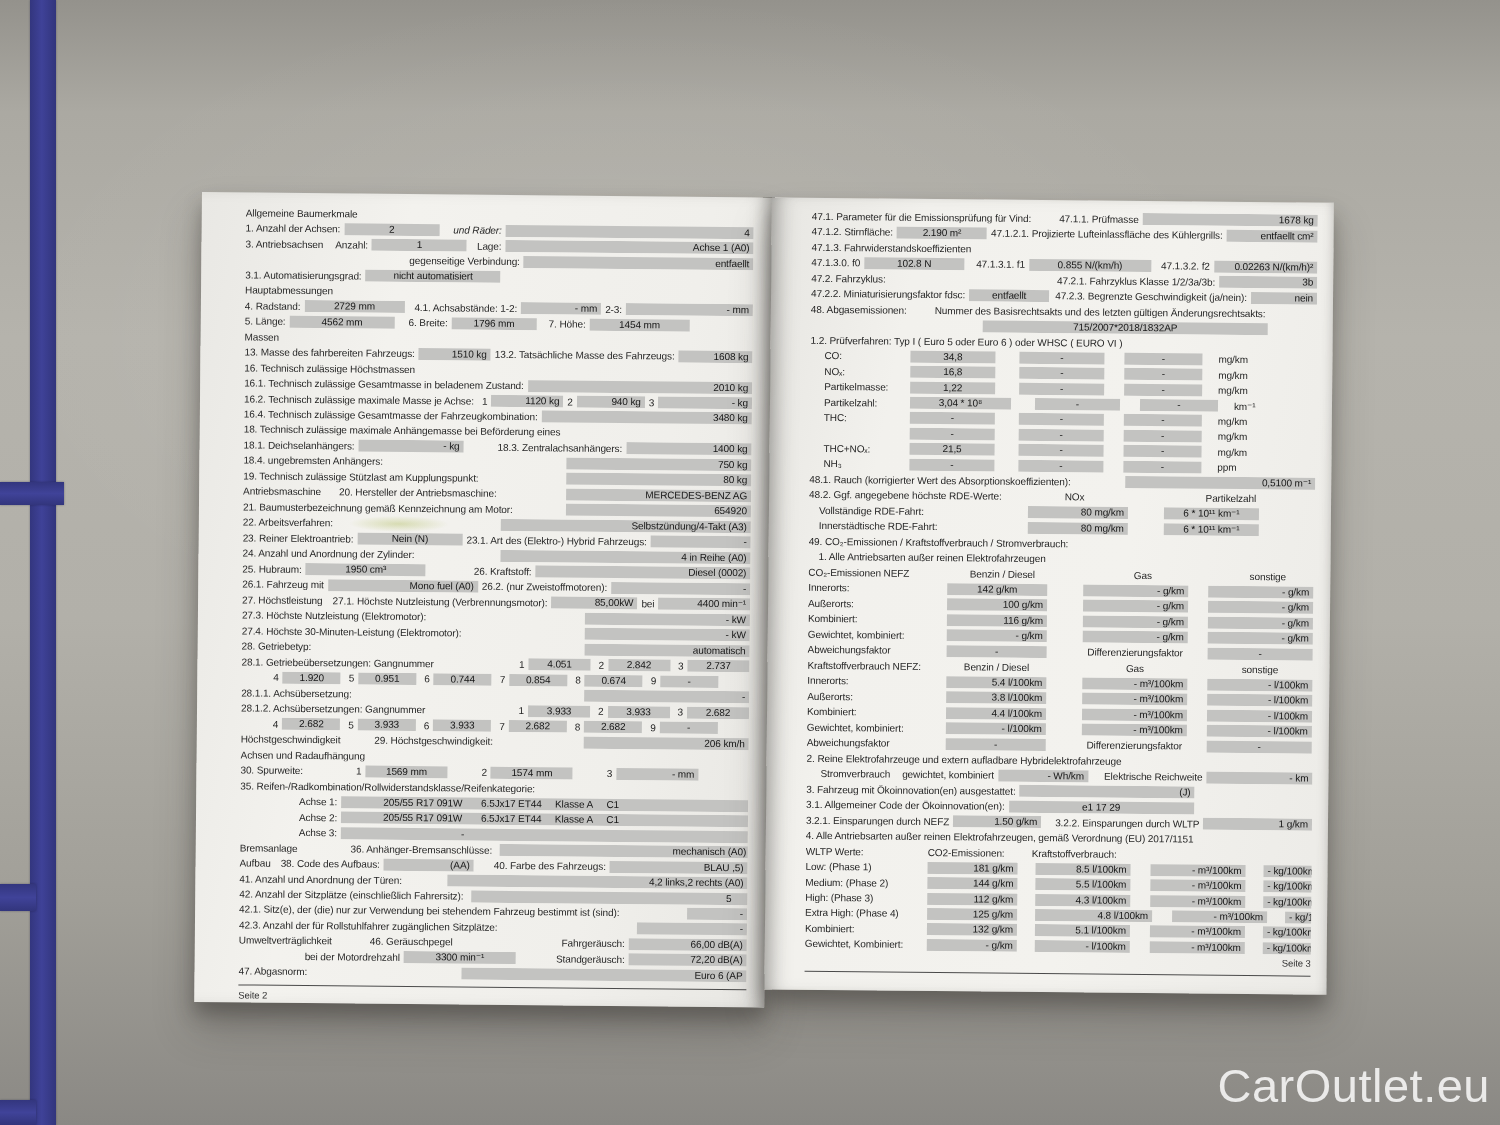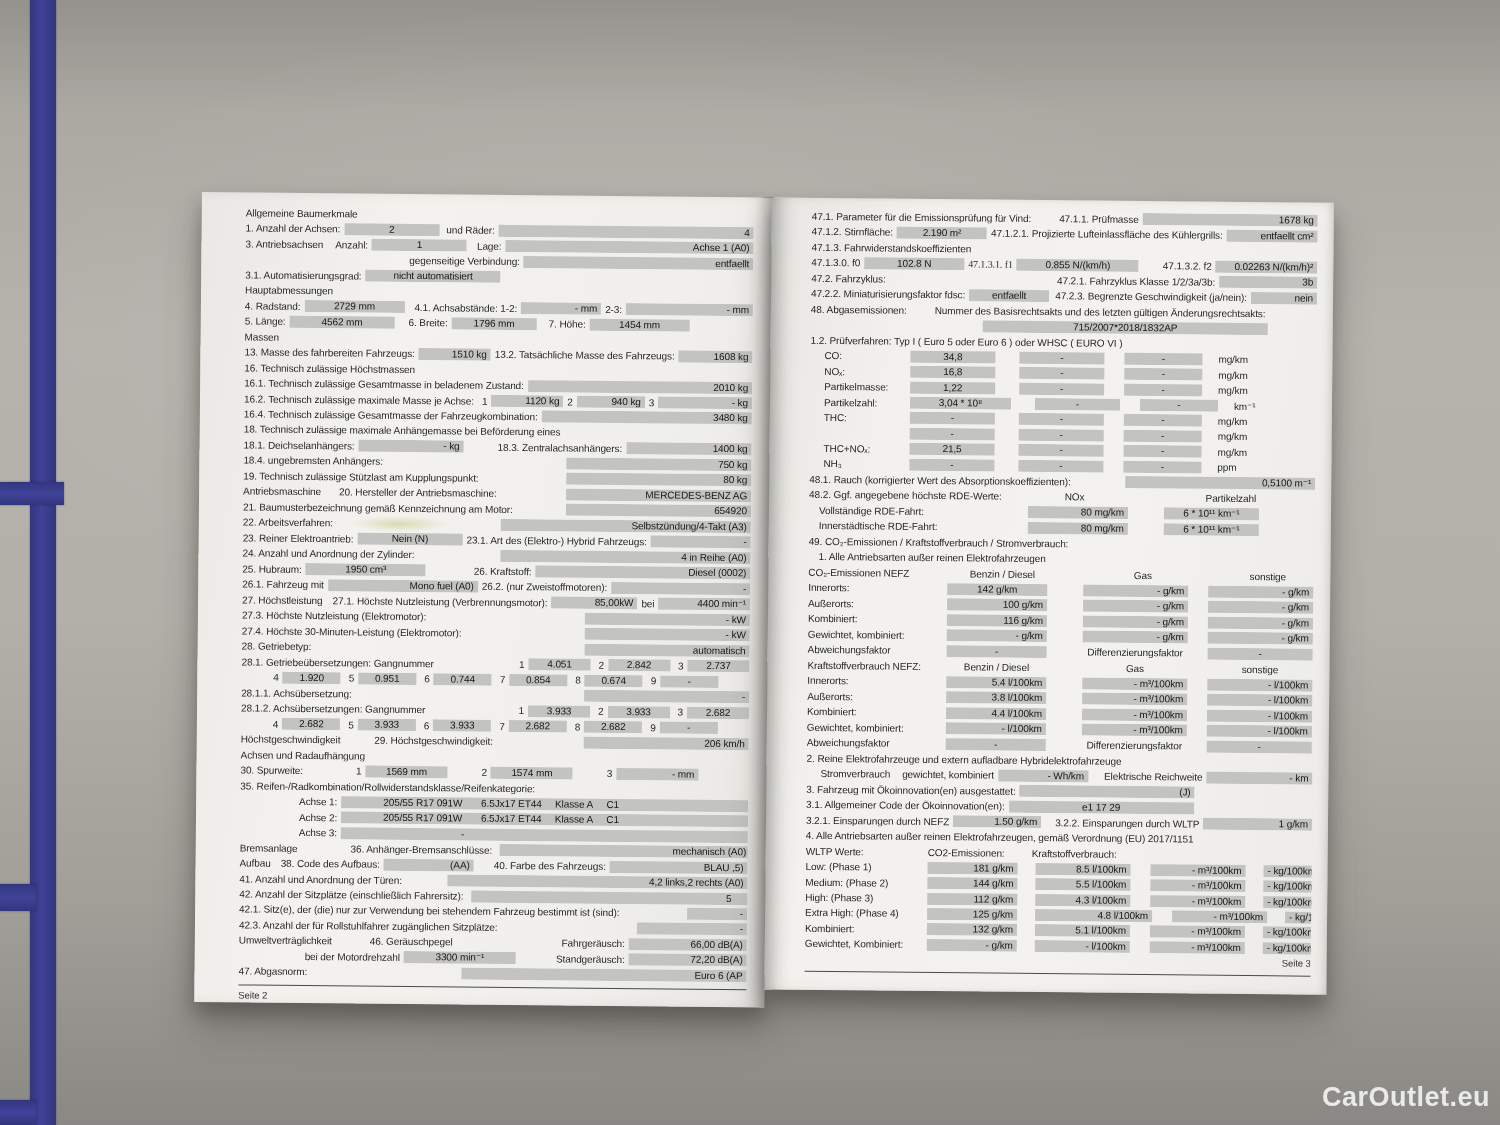--- a/index.html
+++ b/index.html
@@ -64,21 +64,21 @@
   .sp{flex:0 0 auto;height:1px;}
   .sp.grow{flex:1 1 auto;}
   .box.grow{flex:1 1 auto;}
   .rule{border-top:1.3px solid #4a4a4a;margin:7px 0 4px 0;}
   .row.pagenum{height:11px;}
   .row.pagenum .lbl{font-size:9.5px;color:#333;}
   .row.pagenum.pright{justify-content:flex-end;}
   
   .watermark{
     position:absolute;right:10px;bottom:12px;
-    font-size:27px;font-weight:bold;color:rgba(255,255,255,.82);
+    font-size:47px;font-weight:normal;color:rgba(255,255,255,.82);
     letter-spacing:0.5px;
   }
 </style>
 </head>
 <body>
 
 <div class="floor"></div>
 <div class="floor-shade-br"></div>
 <div class="tape tape-v"></div>
 <div class="tape tape-h1"></div>
@@ -88,21 +88,21 @@
 <div class="booklet">
   <div class="page page-left">
     <div class="smudge"></div>
     <div class="content">
         <div class="row">
           <span class="lbl">Allgemeine Baumerkmale</span>
         </div>
         <div class="row">
           <span class="lbl">1. Anzahl der Achsen:</span>
           <span class="box ac" style="width: 95px;">2</span>
-          <span class="lbl" style="margin-left: 3px;">und Räder:</span>
+          <span class="lbl" style="margin-left: 10px; font-style: italic;">und Räder:</span>
           <span class="box ar grow">4</span>
         </div>
         <div class="row">
           <span class="lbl">3. Antriebsachsen</span>
           <span class="lbl" style="margin-left: 8px;">Anzahl:</span>
           <span class="box ac" style="width: 95px;">1</span>
           <span class="lbl" style="margin-left: 6px;">Lage:</span>
           <span class="box ar grow">Achse 1 (A0)</span>
         </div>
         <div class="row">
@@ -410,23 +410,23 @@
           <span class="box ac" style="width: 90px;">2.190  m²</span>
           <span class="lbl">47.1.2.1. Projizierte Lufteinlassfläche des Kühlergrills:</span>
           <span class="box ar grow">entfaellt  cm²</span>
         </div>
         <div class="row">
           <span class="lbl">47.1.3. Fahrwiderstandskoeffizienten</span>
         </div>
         <div class="row">
           <span class="lbl">47.1.3.0. f0</span>
           <span class="box ac" style="width: 100px;">102.8   N</span>
-          <span class="lbl" style=" font-family: Liberation Serif, serif;">47.1.3.1. f1</span>
+          <span class="lbl" style="margin-left: 8px;">47.1.3.1. f1</span>
           <span class="box ac" style="width: 122px;">0.855   N/(km/h)</span>
-          <span class="lbl" style="margin-left: 20px;">47.1.3.2. f2</span>
+          <span class="lbl" style="margin-left: 6px;">47.1.3.2. f2</span>
           <span class="box ar grow">0.02263   N/(km/h)²</span>
         </div>
         <div class="row">
           <span class="lbl">47.2. Fahrzyklus:</span>
           <span class="sp grow"></span>
           <span class="lbl">47.2.1. Fahrzyklus Klasse 1/2/3a/3b:</span>
           <span class="box ar" style="width: 98px;">3b</span>
         </div>
         <div class="row">
           <span class="lbl">47.2.2. Miniaturisierungsfaktor fdsc:</span>

